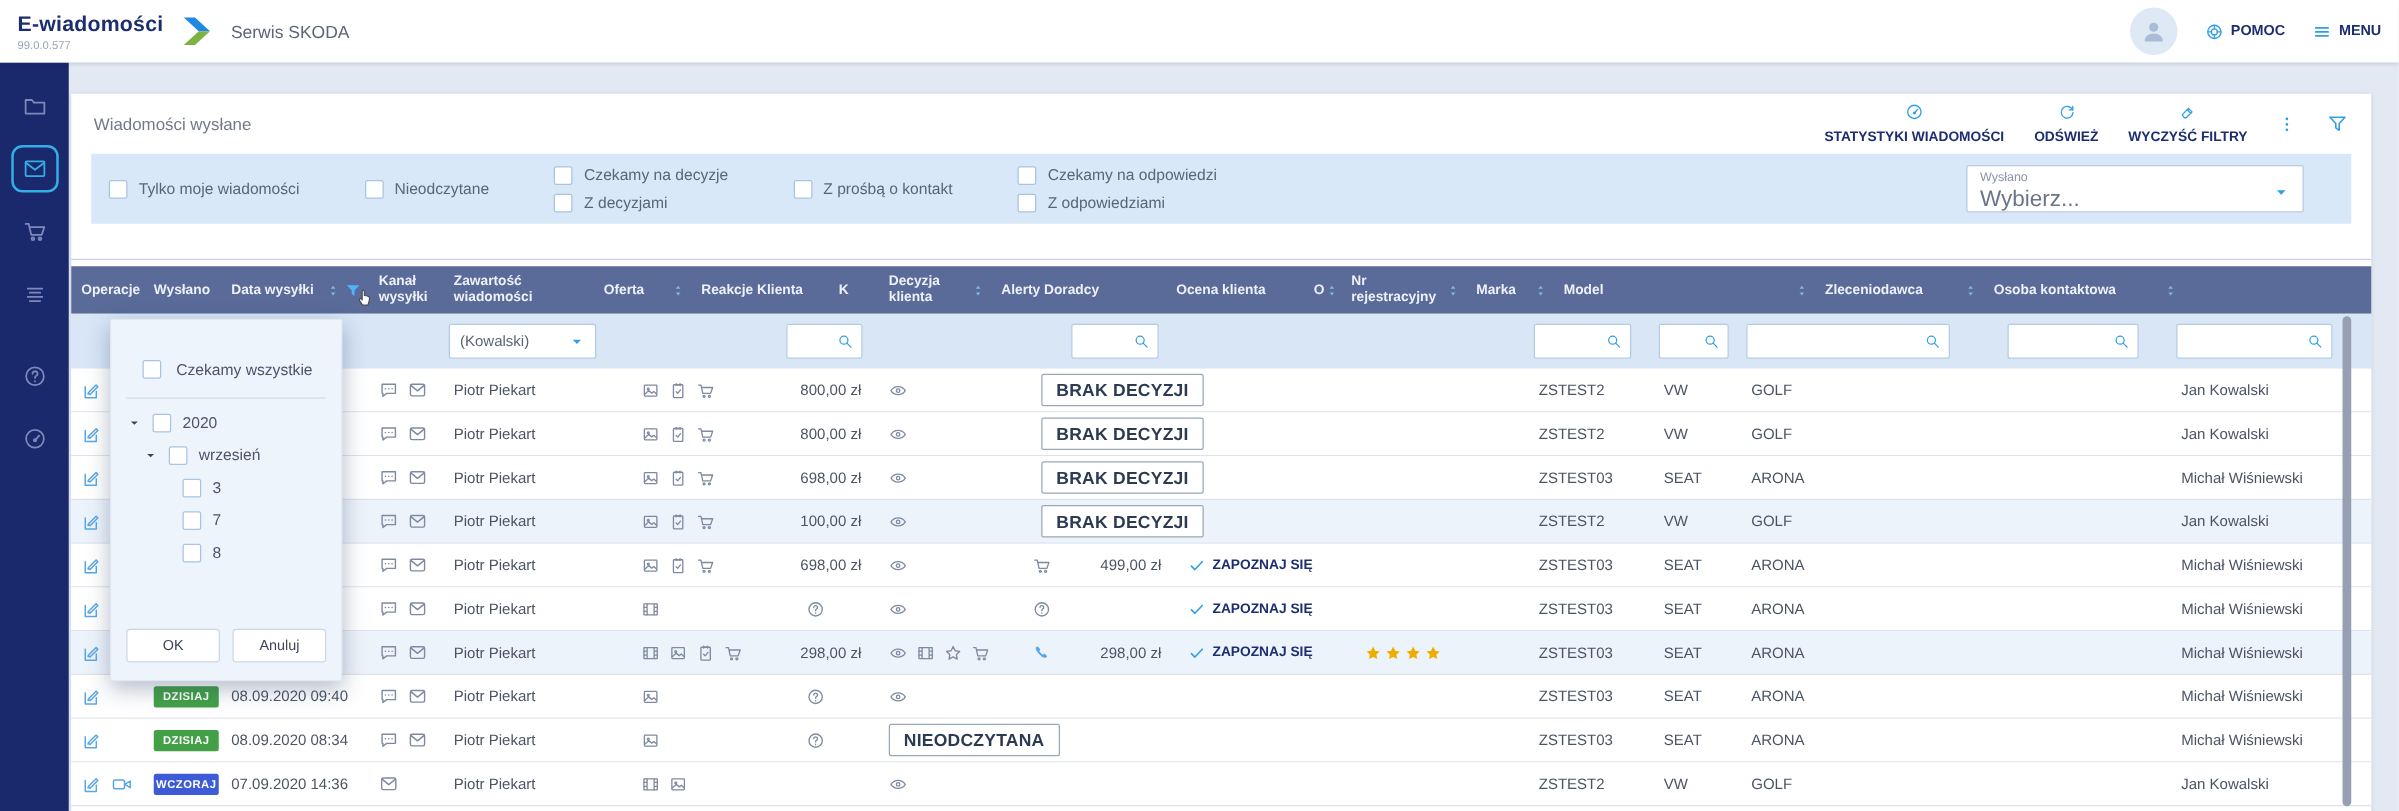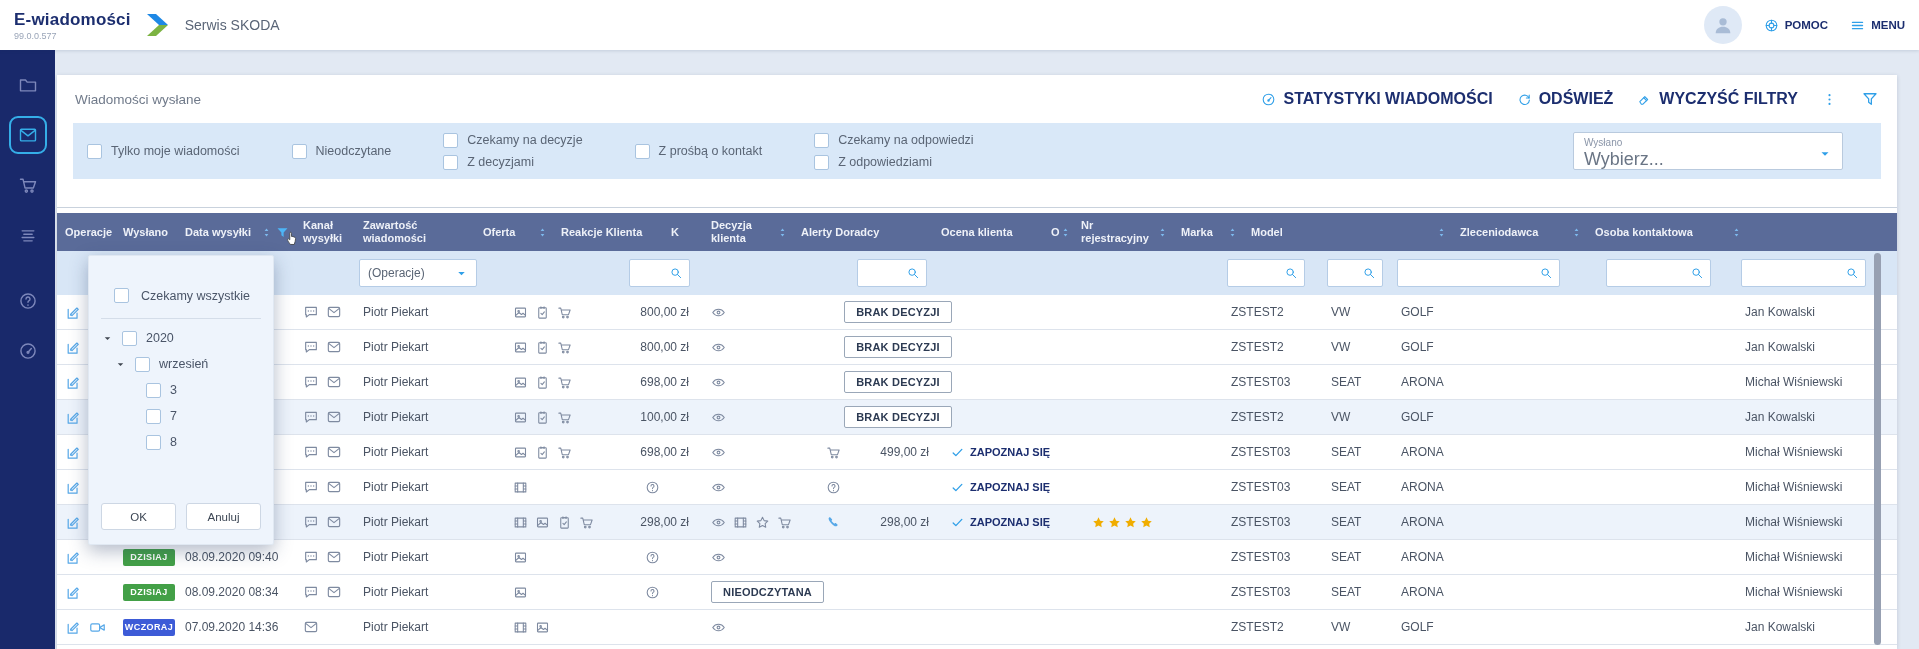--- a/index.html
+++ b/index.html
@@ -26,21 +26,21 @@
              color:#7e88bb;cursor:pointer;}
   .side-item.active{border:2px solid #35aee8;border-radius:9px;color:#35aee8;}
   .side-item.gap{margin-top:16px;}
 
   
   .card{position:absolute;left:57px;top:75px;width:1840px;bottom:0;background:#fff;
         box-shadow:0 1px 4px rgba(30,50,90,.18);}
   .card-head{height:48px;display:flex;align-items:center;padding:0 18px;}
   .page-title{font-size:13.5px;color:#707a8a;}
   .head-actions{margin-left:auto;display:flex;align-items:center;gap:24px;}
-  .action{display:flex;align-items:center;gap:7px;font-size:16px;font-weight:bold;color:#1c2e6f;cursor:pointer;}
+  .action{display:flex;align-items:center;gap:7px;font-size:11px;font-weight:bold;color:#1c2e6f;cursor:pointer;flex-direction:column;}
   .action .ic{color:#2f9fe8;}
 
   .filter-panel{margin:0 16px;height:56px;background:#d9e8f8;display:flex;align-items:center;
                 padding:0 14px;position:relative;}
   .fgroups{display:flex;align-items:stretch;height:100%;justify-content:space-between;}
   .fgroup{display:flex;flex-direction:column;justify-content:center;gap:7px;margin-right:52px;}
   .fitem{display:flex;align-items:center;gap:9px;font-size:12.5px;color:#5a6575;cursor:pointer;}
   .cb{width:15px;height:15px;background:#fff;border:1px solid #a9c4e0;border-radius:2px;flex:none;}
   .sent-select{position:absolute;right:38px;top:9px;width:270px;height:38px;background:#fff;
                border:1px solid #b9cade;border-radius:2px;padding:4px 10px;cursor:pointer;}
@@ -68,21 +68,21 @@
 
   .trow{display:flex;height:35px;border-bottom:1px solid #dde3ec;align-items:center;background:#fff;}
   .trow.tint{background:#edf3fb;}
   .cell{display:flex;align-items:center;padding:0 8px;color:#4a5464;font-size:12px;height:100%;}
   .cell .ic{color:#7e8aa0;}
   .cell.ops .ic{color:#57a8e8;cursor:pointer;}
   .cell.right{justify-content:flex-end;padding-right:14px;}
   .icon-row{display:flex;align-items:center;gap:7px;}
   .badge-sent{min-width:52px;height:17px;border-radius:2px;color:#fff;font-size:9px;font-weight:bold;
               display:flex;align-items:center;justify-content:center;letter-spacing:.4px;padding:0 6px;}
-  .badge-outline{border:1px solid #9aa7b8;background:#fff;color:#2c3a52;font-size:11px;font-weight:bold;
+  .badge-outline{border:1px solid #9aa7b8;background:#fff;color:#2c3a52;font-size:14px;font-weight:bold;
                  padding:4px 11px;border-radius:2px;letter-spacing:.2px;white-space:nowrap;}
   .alert-link{display:flex;align-items:center;gap:6px;color:#1c2e6f;font-weight:bold;font-size:11px;cursor:pointer;white-space:nowrap;}
   .alert-link .ic{color:#2f9fe8;}
   .stars{display:flex;gap:1px;color:#f0ad00;}
 
   
   .popup{position:absolute;left:88px;top:255px;width:186px;height:290px;background:#eef4fc;
          border:1px solid #e0e8f2;border-radius:2px;box-shadow:0 6px 18px rgba(40,60,100,.35);z-index:30;}
   .sel-all{display:flex;align-items:center;gap:12px;padding:32px 0 0 25px;font-size:12.5px;color:#4a5568;cursor:pointer;}
   .pdivider{border-top:1px solid #d4dde9;margin:15px 12px 6px 12px;}
@@ -415,21 +415,21 @@
         </span>
       </div>
     </div>
   <div class="tfilter" id="tfilter">
       <div class="tf-cell" style="width: 58px;"></div>
       <div class="tf-cell" style="width: 62px;"></div>
       <div class="tf-cell" style="width: 118px;"></div>
       <div class="tf-cell" style="width: 60px;"></div>
       <div class="tf-cell" style="width: 150px;">
         <div class="fselect" style="width: 118px;">
-          <span>(Operacje)</span>
+          <span>(Kowalski)</span>
           <span class="ic" style="width: 13px; height: 13px; color: rgb(47, 159, 232);">
             <svg viewBox="0 0 24 24" fill="none" stroke="currentColor" stroke-width="1.7" stroke-linecap="round" stroke-linejoin="round">
               <path d="M6 9l6 6 6-6z" fill="currentColor" stroke="none"></path>
             </svg>
           </span>
         </div>
       </div>
       <div class="tf-cell" style="width: 120px;"></div>
       <div class="tf-cell" style="width: 78px;">
         <div class="finput" style="width: 61px;">

